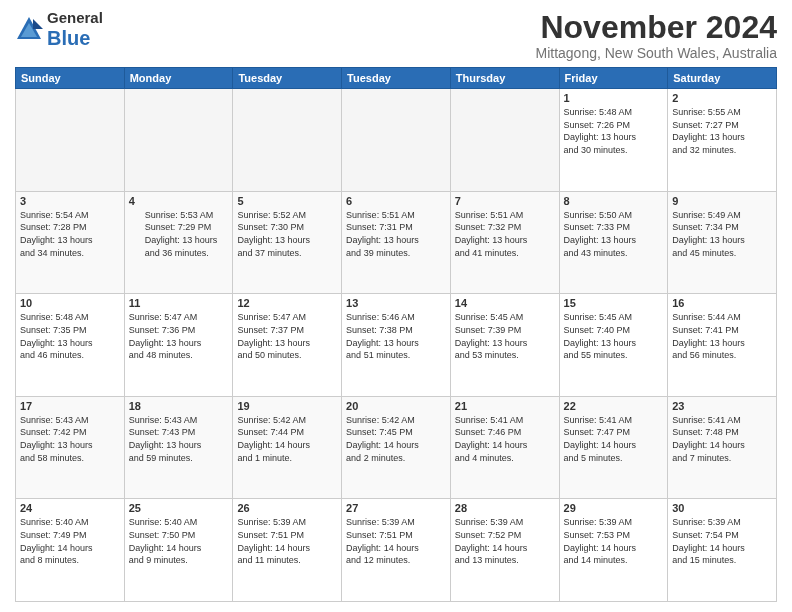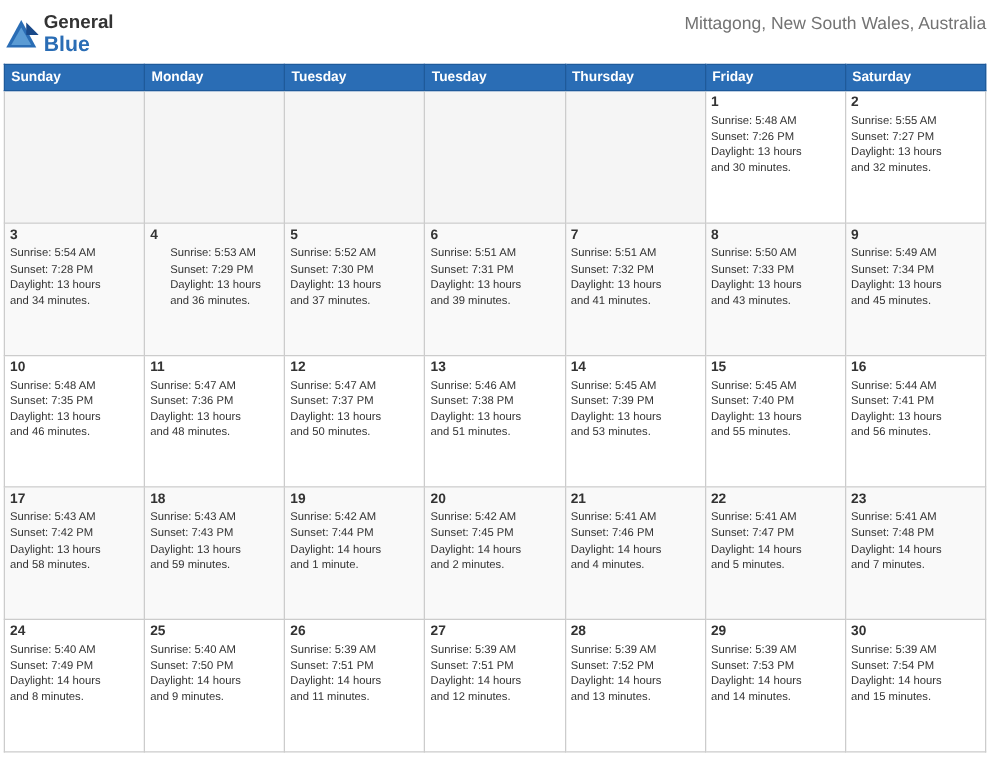--- a/index.html
+++ b/index.html
@@ -6,21 +6,21 @@
     body {
       font-family: Arial, sans-serif;
       background: #fff;
       width: 792px;
       height: 612px;
       overflow: hidden;
     }
     .page {
       width: 792px;
       height: 612px;
-      padding: 10px 3px;
+      padding: 10px 15px;
       display: flex;
       flex-direction: column;
     }
     .header {
       display: flex;
       align-items: flex-start;
       justify-content: space-between;
       margin-bottom: 6px;
     }
     .logo {
@@ -32,21 +32,21 @@
       display: flex;
       flex-direction: column;
       line-height: 1.1;
     }
     .logo-general {
       font-size: 15px;
       font-weight: bold;
       color: #333;
     }
     .logo-blue {
-      font-size: 17px;
+      font-size: 20px;
       font-weight: bold;
       color: #2a6db5;
     }
     .logo-icon {
       width: 28px;
       height: 28px;
     }
     .title-block {
       text-align: right;
     }
@@ -113,20 +113,21 @@
         <polygon points="14,2 26,24 2,24" fill="#2a6db5"></polygon>
         <polygon points="14,8 22,22 6,22" fill="#5a9bd4"></polygon>
         <polygon points="18,4 28,14 18,14" fill="#1a4a8a"></polygon>
       </svg>
       <div class="logo-text">
         <span class="logo-general">General</span>
         <span class="logo-blue">Blue</span>
       </div>
     </div>
     <div class="title-block">
+      <div class="month-title">November 2024</div>
       <div class="location">Mittagong, New South Wales, Australia</div>
     </div>
   </div>
 
   <table class="calendar">
     <thead>
       <tr>
 
       <th>Sunday</th>
           <th>Monday</th>

